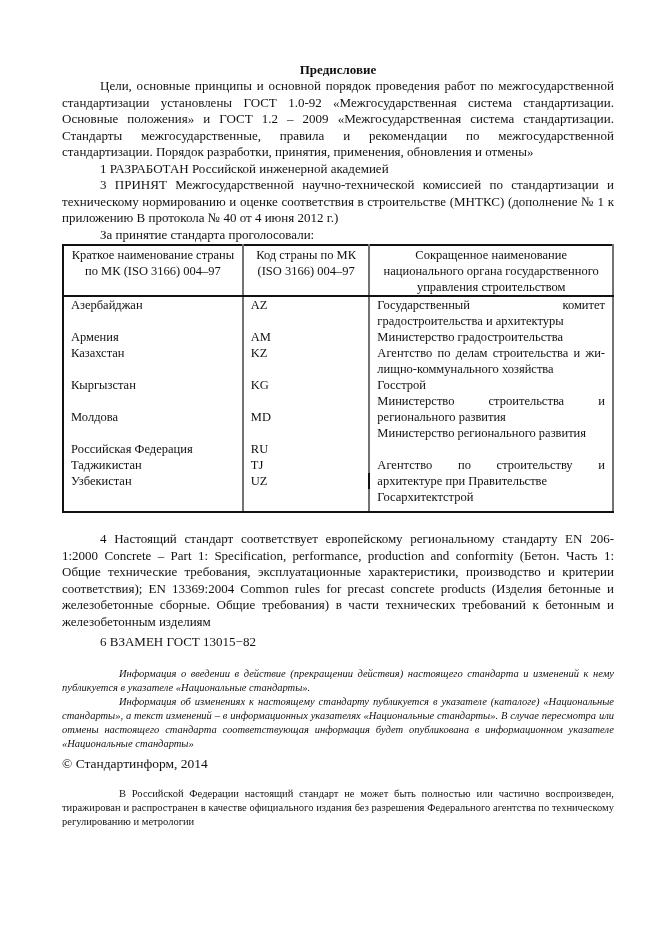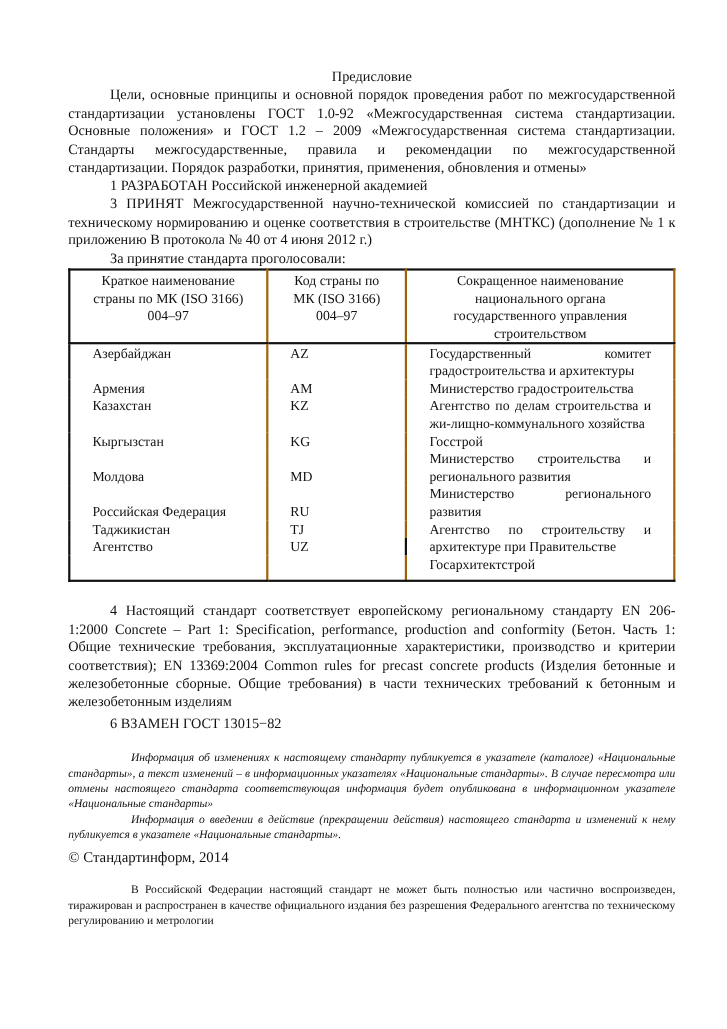--- a/index.html
+++ b/index.html
@@ -16,21 +16,21 @@
       color: #111111;
     }
     .page {
       position: absolute;
       left: 62px;
       top: 62px;
       width: 552px;
     }
     .title {
       text-align: center;
-      font-weight: normal;
+      font-weight: bold;
       font-size: 13px;
       line-height: 15px;
       margin: 0 0 1px 0;
     }
     .p {
       font-size: 13px;
       line-height: 16.5px;
       text-align: justify;
       margin: 0;
     }
@@ -38,22 +38,22 @@
     .indent-big { text-indent: 57px; }
     .tbl {
       width: 552px;
       border-collapse: collapse;
       font-size: 12.5px;
       line-height: 16px;
       margin-top: 1px;
     }
     .tbl th, .tbl td {
       border-left: 2px solid #111;
-      border-right: 2px solid #a16207;
-      padding: 0 20px;
+      border-right: 2px solid #737373;
+      padding: 0 7px;
       font-weight: normal;
       vertical-align: top;
     }
     .tbl th {
       border-top: 2px solid #111;
       border-bottom: 2px solid #111;
       text-align: center;
       height: 46px;
       padding-top: 1px;
     }
@@ -139,39 +139,39 @@
         <td style="padding-top:16px">Российская Федерация</td>
         <td class="c" style="padding-top:16px">RU</td>
         <td class="j">Министерство регионального развития</td>
       </tr>
       <tr>
         <td>Таджикистан</td>
         <td class="c">TJ</td>
         <td class="j" rowspan="2">Агентство по строительству и архитектуре при Правительстве</td>
       </tr>
       <tr>
-        <td>Агентство</td>
+        <td>Узбекистан</td>
         <td class="c">UZ</td>
       </tr>
       <tr class="last">
         <td></td>
         <td class="c"></td>
         <td class="j">Госархитектстрой</td>
       </tr>
     </tbody>
   </table>
 
   <div class="spacer"></div>
 
   <p class="p indent">4 Настоящий стандарт соответствует европейскому региональному стандарту EN 206-1:2000 Concrete – Part 1: Specification, performance, production and conformity (Бетон. Часть 1: Общие технические требования, эксплуатационные характеристики, производство и критерии соответствия); EN 13369:2004 Common rules for precast concrete products (Изделия бетонные и железобетонные сборные. Общие требования) в части технических требований к бетонным и железобетонным изделиям</p>
   <p class="p indent" style="margin-top:4px">6 ВЗАМЕН ГОСТ 13015−82</p>
 
   <div style="height:16px"></div>
 
+  <p class="small-it indent-big">Информация о введении в действие (прекращении действия) настоящего стандарта и изменений к нему публикуется в указателе «Национальные стандарты».</p>
   <p class="small-it indent-big">Информация об изменениях к настоящему стандарту публикуется в указателе (каталоге) «Национальные стандарты», а текст изменений – в информационных указателях «Национальные стандарты». В случае пересмотра или отмены настоящего стандарта соответствующая информация будет опубликована в информационном указателе «Национальные стандарты»</p>
-  <p class="small-it indent-big">Информация о введении в действие (прекращении действия) настоящего стандарта и изменений к нему публикуется в указателе «Национальные стандарты».</p>
 
   <div class="copyright">© Стандартинформ, 2014</div>
 
   <div style="height:14px"></div>
 
   <p class="small indent-big">В Российской Федерации настоящий стандарт не может быть полностью или частично воспроизведен, тиражирован и распространен в качестве официального издания без разрешения Федерального агентства по техническому регулированию и метрологии</p>
 </div>
 
 </body></html>

